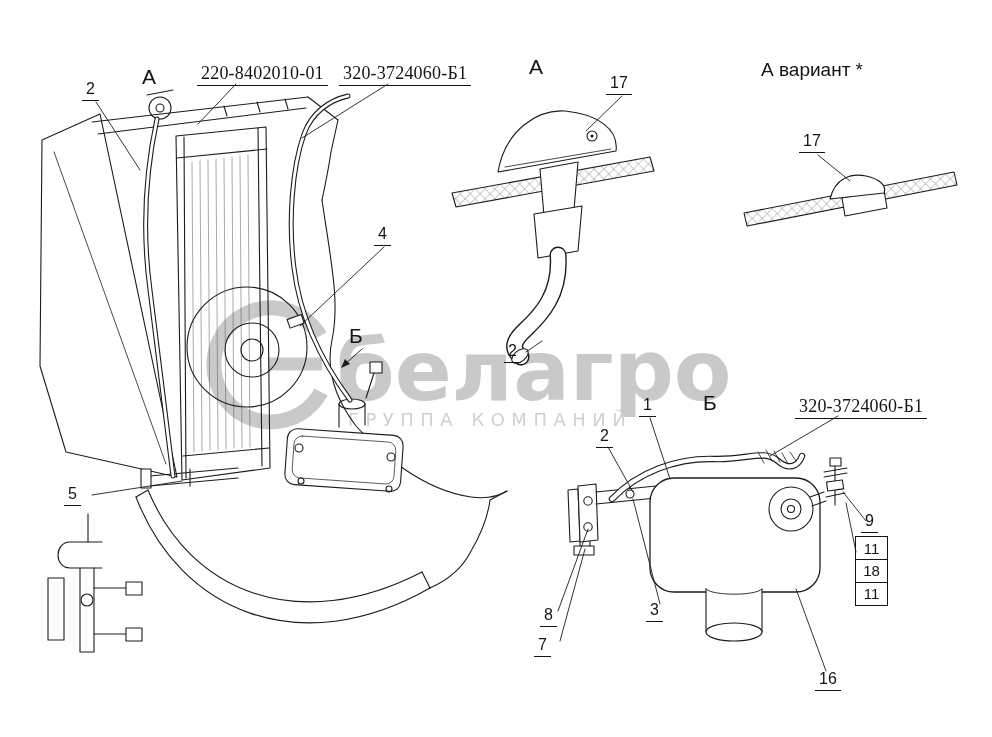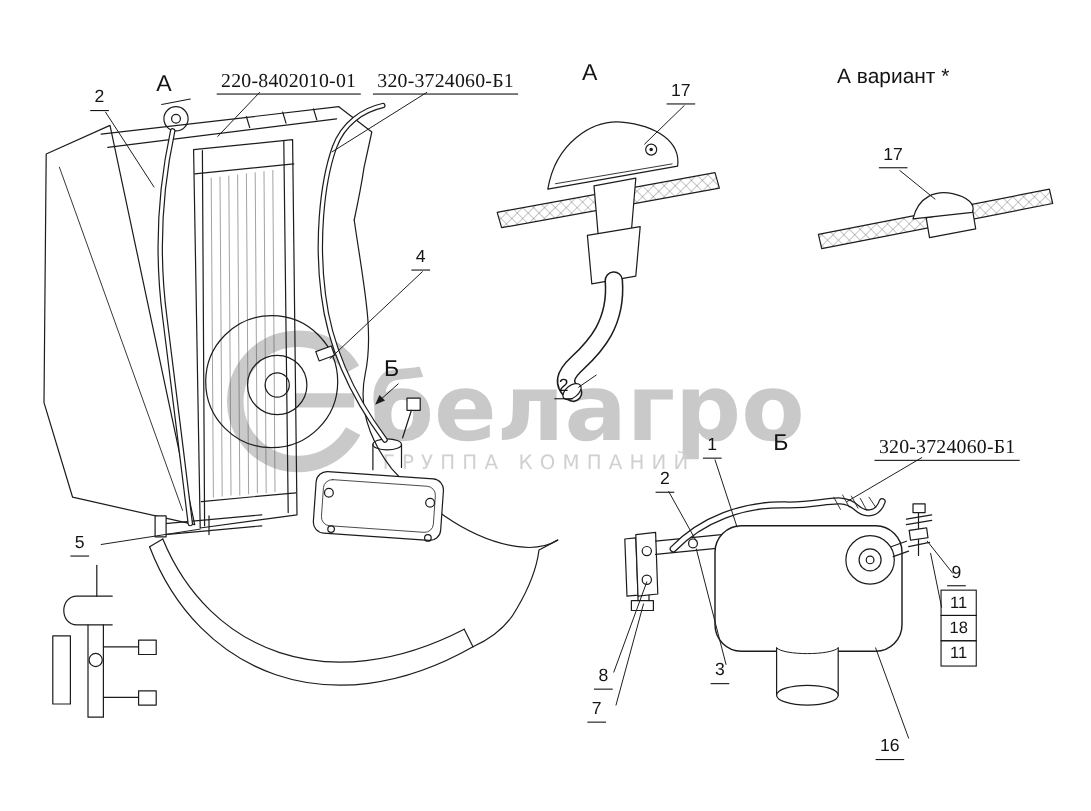--- a/index.html
+++ b/index.html
@@ -184,15 +184,15 @@
 
   <div class="boxes" style="left:855px;top:536px">
     <div class="box">11</div>
     <div class="box">18</div>
     <div class="box">11</div>
   </div>
 
   <div class="label u" style="left:540px;top:607px">8</div>
   <div class="label u" style="left:534px;top:637px">7</div>
   <div class="label u" style="left:646px;top:602px">3</div>
-  <div class="label u" style="left:796px;top:671px">16</div>
+  <div class="label u" style="left:815px;top:671px">16</div>
 
 </div>
 
 </body></html>

